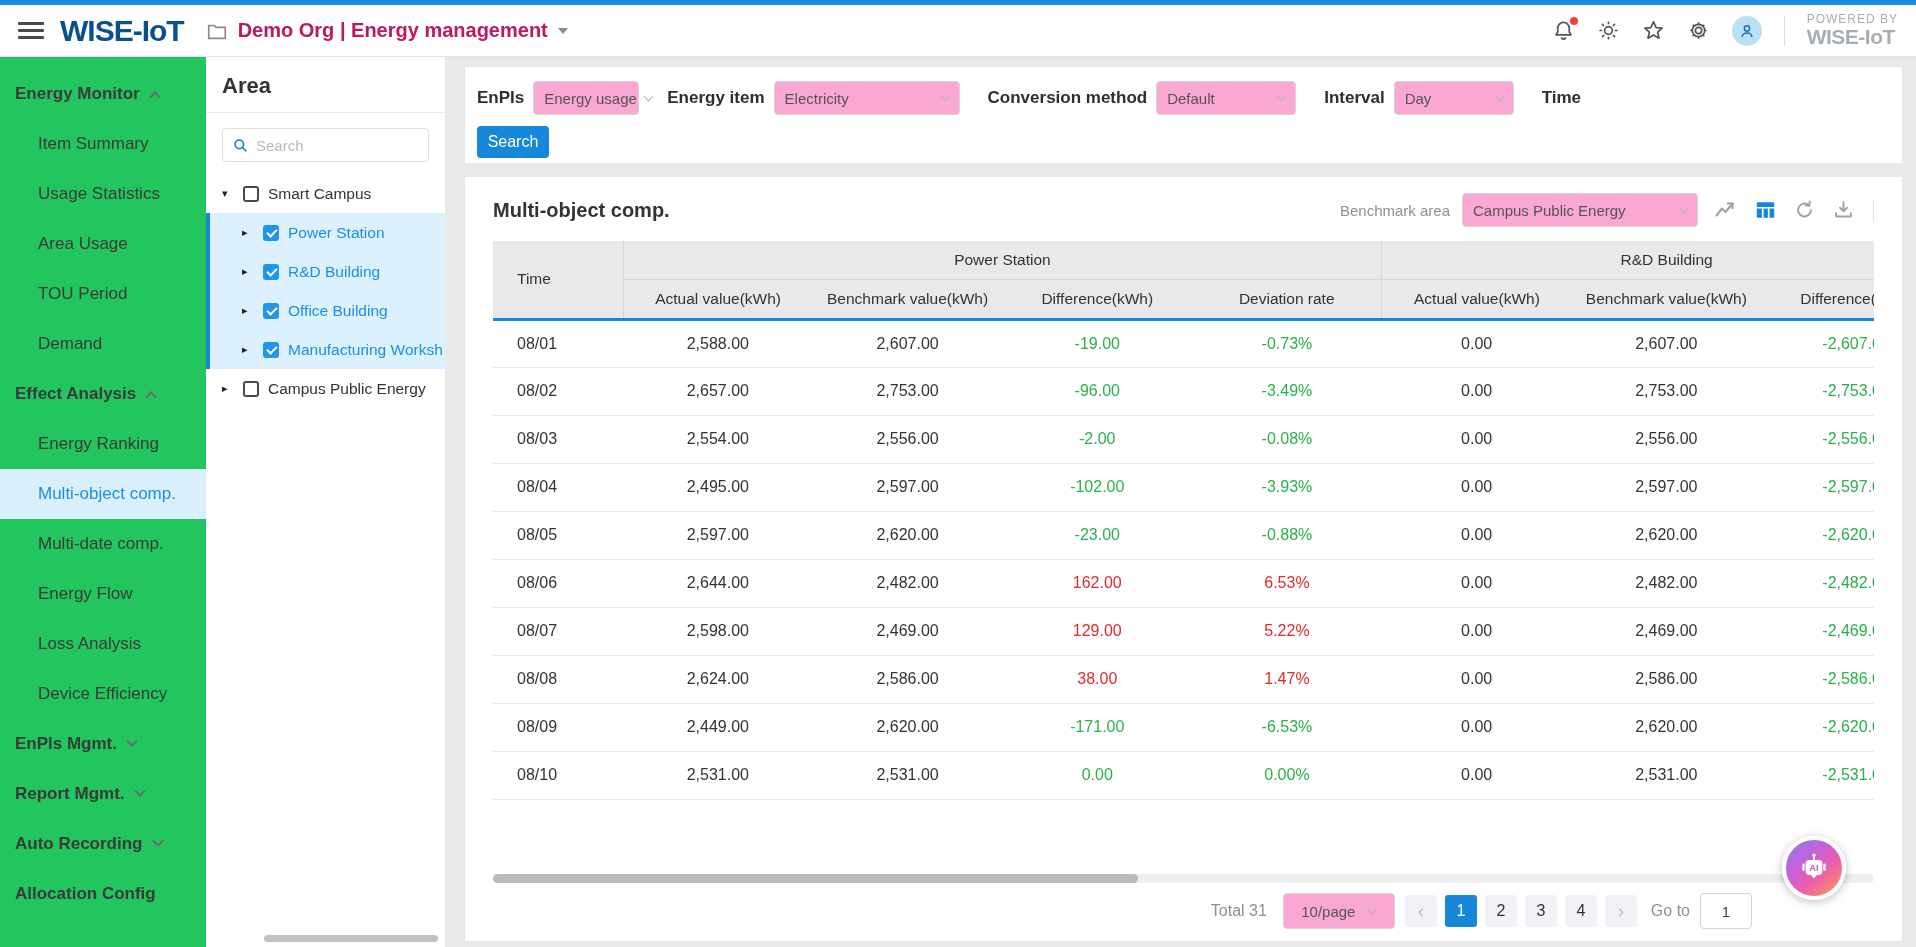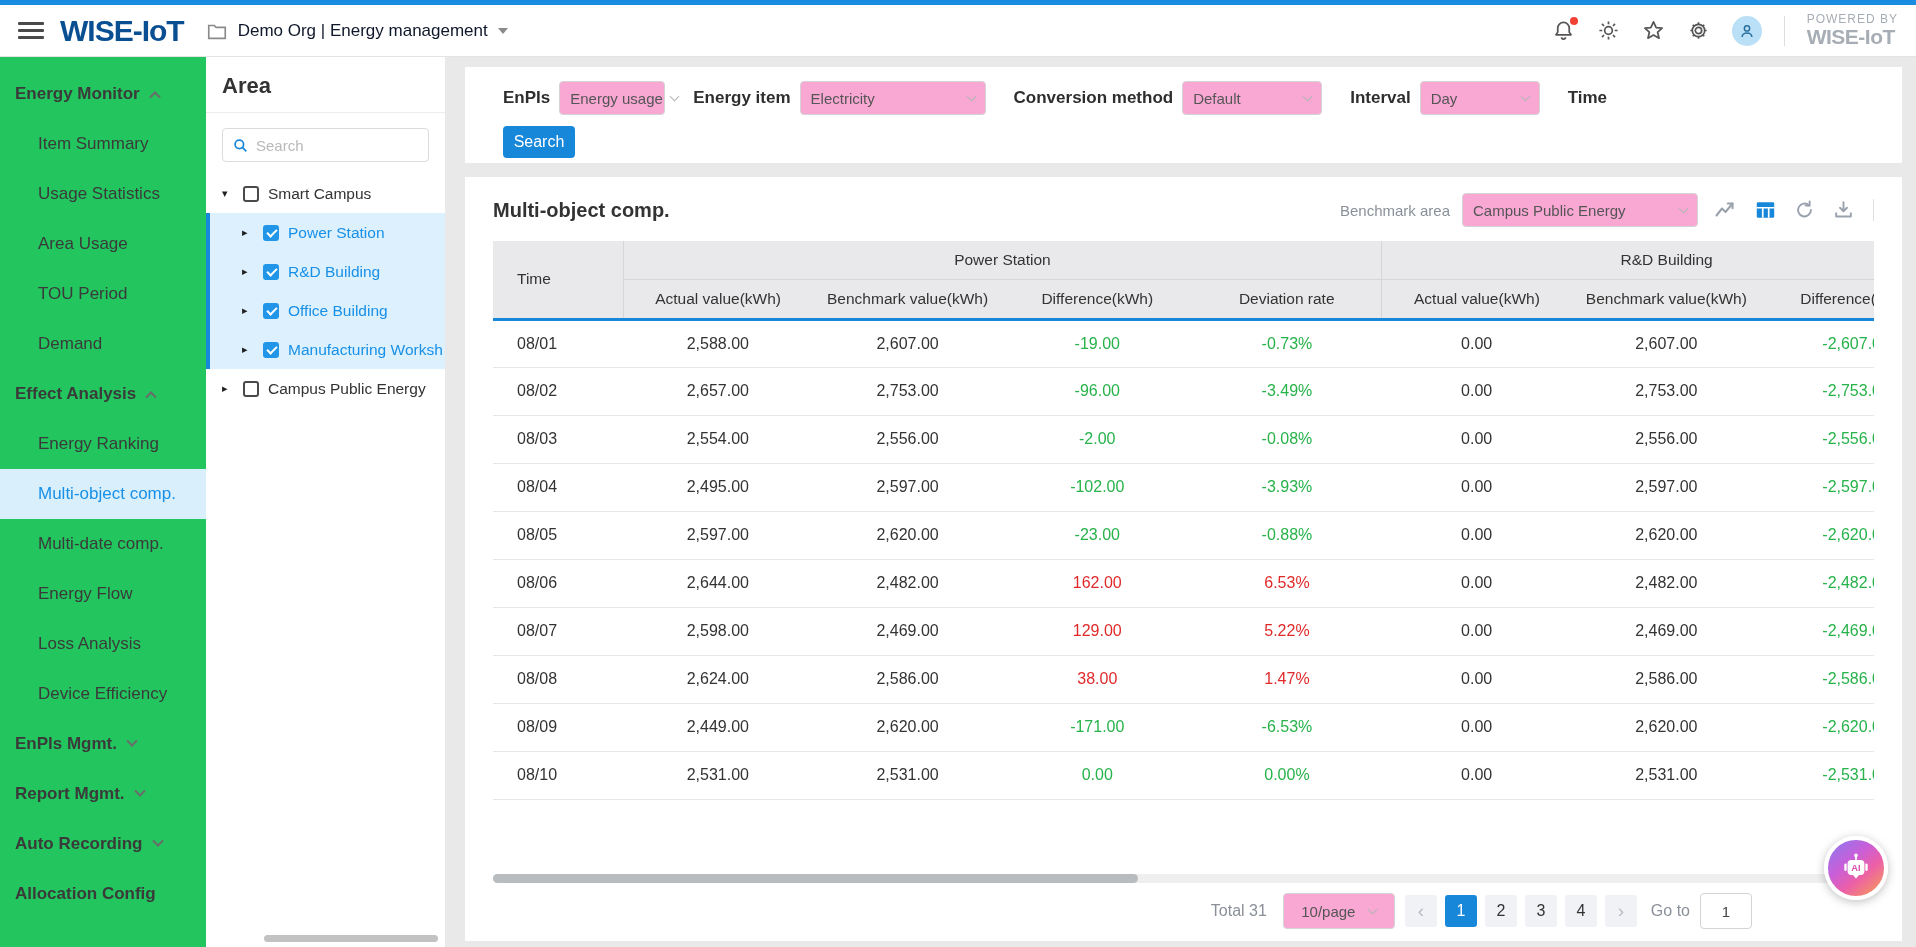--- a/index.html
+++ b/index.html
@@ -10,21 +10,21 @@
     --hdrbg:#e9e9eb; --gray:#8a9099;
   }
   
   .topstrip{ height:5px; background:#1a8ce0; }
   .appbar{ height:52px; background:#fff; border-bottom:1px solid #e3e3e3;
     display:flex; align-items:center; padding:12px 18px; }
   .hamburger{ width:26px; display:flex; flex-direction:column; gap:4px; cursor:pointer; margin-right:16px;}
   .hamburger div{ height:3px; background:#4a4a4a; border-radius:1px; }
   .logo{ font-size:30px; font-weight:800; color:#0a4f92; letter-spacing:-1px; margin-right:22px; }
   .folder-ic{ margin-right:10px; display:flex; }
-  .orgname{ font-size:17px; font-weight:400; color:#0f172a; }
+  .orgname{ font-size:20px; font-weight:700; color:#be185d; }
   .org-caret{ width:0; height:0; border-left:5px solid transparent; border-right:5px solid transparent;
     border-top:6px solid #8a8a8a; margin-left:10px; }
   .appbar-right{ margin-left:auto; display:flex; align-items:center; gap:22px; }
   .icon-btn{ position:relative; display:flex; align-items:center; cursor:pointer; }
   .notif-dot{ position:absolute; top:-2px; right:-3px; width:8px; height:8px; border-radius:50%; background:#f04134; }
   .avatar{ width:30px; height:30px; border-radius:50%; background:#b9e0f6; display:flex; align-items:center; justify-content:center; }
   .vdiv{ width:1px; height:30px; background:#ddd; }
   .powered{ text-align:left; color:#a7adb4; line-height:1.05; }
   .powered .p1{ font-size:12px; letter-spacing:1px; }
   .powered .p2{ font-size:21px; font-weight:800; letter-spacing:-0.5px; }
@@ -56,21 +56,21 @@
   .cb{ width:16px; height:16px; border:2px solid #4a4a4a; border-radius:3px; background:#fff; flex:none; position:relative; }
   .cb.on{ background:#2196e8; border-color:#2196e8; }
   .cb.on::after{ content:''; position:absolute; left:4px; top:0px; width:4px; height:8px;
     border-right:2px solid #fff; border-bottom:2px solid #fff; transform:rotate(45deg); }
   .tree-label{ color:#333; }
   .tree-label.checked{ color:#1890e8; }
   .hscroll-thumb-area{ position:absolute; bottom:5px; left:58px; width:174px; height:7px; border-radius:4px; background:#c2c2c2; }
   
   .main{ flex:1; display:flex; flex-direction:column; padding:10px 14px 6px 0; min-width:0; }
   .card{ background:#fff; }
-  .filter-card{ height:96px; padding:14px 38px 0; margin-bottom:14px; }
+  .filter-card{ height:96px; padding:14px 12px 0; margin-bottom:14px; }
   .filter-row{ display:flex; align-items:center; }
   .f-label{ font-size:17px; font-weight:700; color:#2e2e2e; margin-right:9px; white-space:nowrap; }
   .f-item{ display:flex; align-items:center; margin-right:28px; }
   .sel{ display:flex; align-items:center; justify-content:space-between; border:1px solid #d4d4d4; border-radius:4px;
     background:#f9a8d4; height:34px; padding:0 10px; color:#555; font-size:15px; cursor:pointer; white-space:nowrap; gap:8px;text-align:center;}
   .sc{ width:7px; height:7px; border-right:1.6px solid #b5b5b5; border-bottom:1.6px solid #b5b5b5;
     transform:rotate(45deg); margin-top:-3px; flex:none; }
   .daterange{ border:1px solid #d4d4d4; border-radius:4px; height:34px; display:flex; align-items:center;
     padding:0 10px; gap:10px; font-size:15px; color:#444; background:#fff; cursor:pointer; }
   .search-btn{ margin-top:11px; width:72px; height:32px; background:var(--blue); color:#fff; border:none; border-radius:4px;
@@ -102,21 +102,21 @@
   .pg-total{ font-size:16px; color:var(--gray); margin-right:6px; }
   .pg-size{ width:112px; height:36px; justify-content:center; gap:14px; }
   .page-btn{ min-width:32px; height:32px; border-radius:3px; background:#f0f2f5; display:flex; align-items:center;
     justify-content:center; font-size:16px; color:#333; cursor:pointer; }
   .page-btn.nav{ color:#b7bcc2; font-size:19px; }
   .page-btn.active{ background:var(--blue); color:#fff; }
   .goto-label{ font-size:16px; color:var(--gray); margin-left:4px; }
   .goto-input{ width:52px; height:36px; border:1px solid #d4d4d4; border-radius:4px; text-align:center;
     font-size:15px; color:#444; font-family:inherit; outline:none; }
   
-  .fab{ position:absolute; left:1824px; top:836px; width:64px; height:64px; border-radius:50%;
+  .fab{ position:absolute; left:1782px; top:836px; width:64px; height:64px; border-radius:50%;
     background:linear-gradient(140deg,#8a7bf0 0%,#c95fd8 38%,#ec5fa8 62%,#f8a34d 100%);
     border:4px solid #fff; box-shadow:0 2px 10px rgba(0,0,0,.25);
     display:flex; align-items:center; justify-content:center; cursor:pointer; z-index:20; }
 </style>
 </head>
 <body>
 
 <div class="topstrip"></div>
 
 <div class="appbar">

